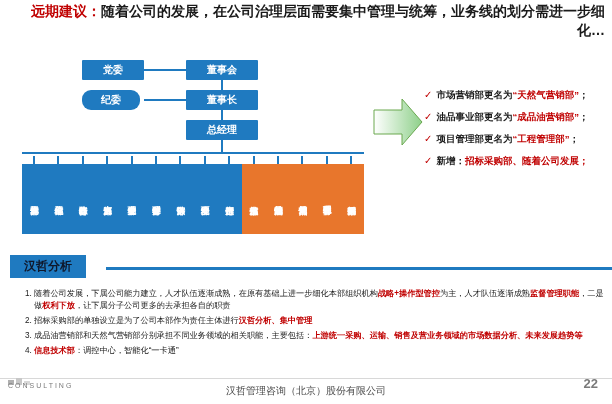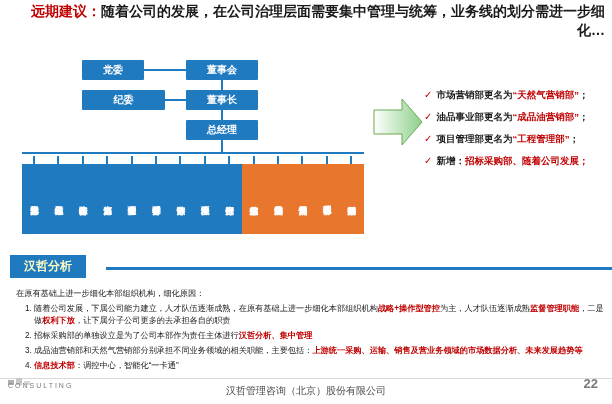--- a/index.html
+++ b/index.html
@@ -25,21 +25,21 @@
   
   .org { position:absolute; left:8px; top:52px; width:360px; height:185px; }
   .node {
     position:absolute; background:#1f7ac0; color:#fff;
     font-size:10px; font-weight:bold; text-align:center;
     display:flex; align-items:center; justify-content:center;
     border-radius:1px;
   }
   .n-dangwei { left:74px; top:8px; width:62px; height:20px; }
   .n-dongshihui { left:178px; top:8px; width:72px; height:20px; }
-  .n-jiwei { left:74px; top:38px; width:83px; height:20px; }
+  .n-jiwei { left:74px; top:38px; width:58px; height:20px;border-radius:9px; }
   .n-dongshizhang { left:178px; top:38px; width:72px; height:20px; }
   .n-zongjingli { left:178px; top:68px; width:72px; height:20px; }
 
   .ln { position:absolute; background:#1f7ac0; }
   .h1 { left:136px; top:17px; width:42px; height:2px; }
   .h2 { left:136px; top:47px; width:42px; height:2px; }
   .v1 { left:213px; top:28px; width:2px; height:10px; }
   .v2 { left:213px; top:58px; width:2px; height:10px; }
   .v3 { left:213px; top:88px; width:2px; height:12px; }
   .bus { left:14px; top:100px; width:342px; height:2px; }
@@ -61,21 +61,21 @@
   
   .bullets { position:absolute; left:424px; top:88px; width:182px; }
   .bullet { display:flex; align-items:flex-start; margin-bottom:8px; }
   .chk { color:#c00000; font-size:10px; margin-right:4px; line-height:14px; }
   .btext { font-size:9.5px; color:#1a1a1a; line-height:14px; font-weight:bold; }
   .btext .red { color:#c00000; }
 
   
   .sec-head { position:absolute; left:10px; top:255px; width:592px; }
   .sec-title {
-    display:inline-block; background:#1f7ac0; color:#fef9c3;
+    display:inline-block; background:#1f7ac0; color:#0f172a;
     font-size:12px; font-weight:bold; padding:3px 14px;
   }
   .sec-rule { position:absolute; left:96px; top:12px; width:506px; height:3px; background:#1f7ac0; }
 
   .body-text { position:absolute; left:16px; top:288px; width:588px; font-size:8.2px; color:#1a1a1a; line-height:12px; }
   .intro { margin-bottom:3px; }
   .olist { margin:0; padding-left:18px; }
   .olist li { margin-bottom:3px; }
   .red { color:#c00000; font-weight:bold; }
 
@@ -171,21 +171,20 @@
         <span class="btext">新增：<span class="red">招标采购部、随着公司发展；</span></span>
       </div>
     </div>
 
   <div class="sec-head">
     <span class="sec-title">汉哲分析</span>
     <span class="sec-rule"></span>
   </div>
 
   <div class="body-text">
-    <div class="intro">在原有基础上进一步细化本部组织机构，细化原因：</div>
     <ol class="olist" id="olist">
         <li><span>随着公司发展，下属公司能力建立，人才队伍逐渐成熟，在原有基础上进一步细化本部组织机构</span><span class="red">战略+操作型管控</span><span>为主，人才队伍逐渐成熟</span><span class="red">监督管理职能</span><span>，二是做</span><span class="red">权利下放</span><span>，让下属分子公司更多的去承担各自的职责</span></li>
         <li><span>招标采购部的单独设立是为了公司本部作为责任主体进行</span><span class="red">汉哲分析、集中管理</span></li>
         <li><span>成品油营销部和天然气营销部分别承担不同业务领域的相关职能，主要包括：</span><span class="red">上游统一采购、运输、销售及营业务领域的市场数据分析、未来发展趋势等</span></li>
         <li><span class="red">信息技术部</span><span>：调控中心，智能化“一卡通”</span></li>
       </ol>
   </div>
 
   <div class="footer-line"></div>
   <div class="logo-mark">

